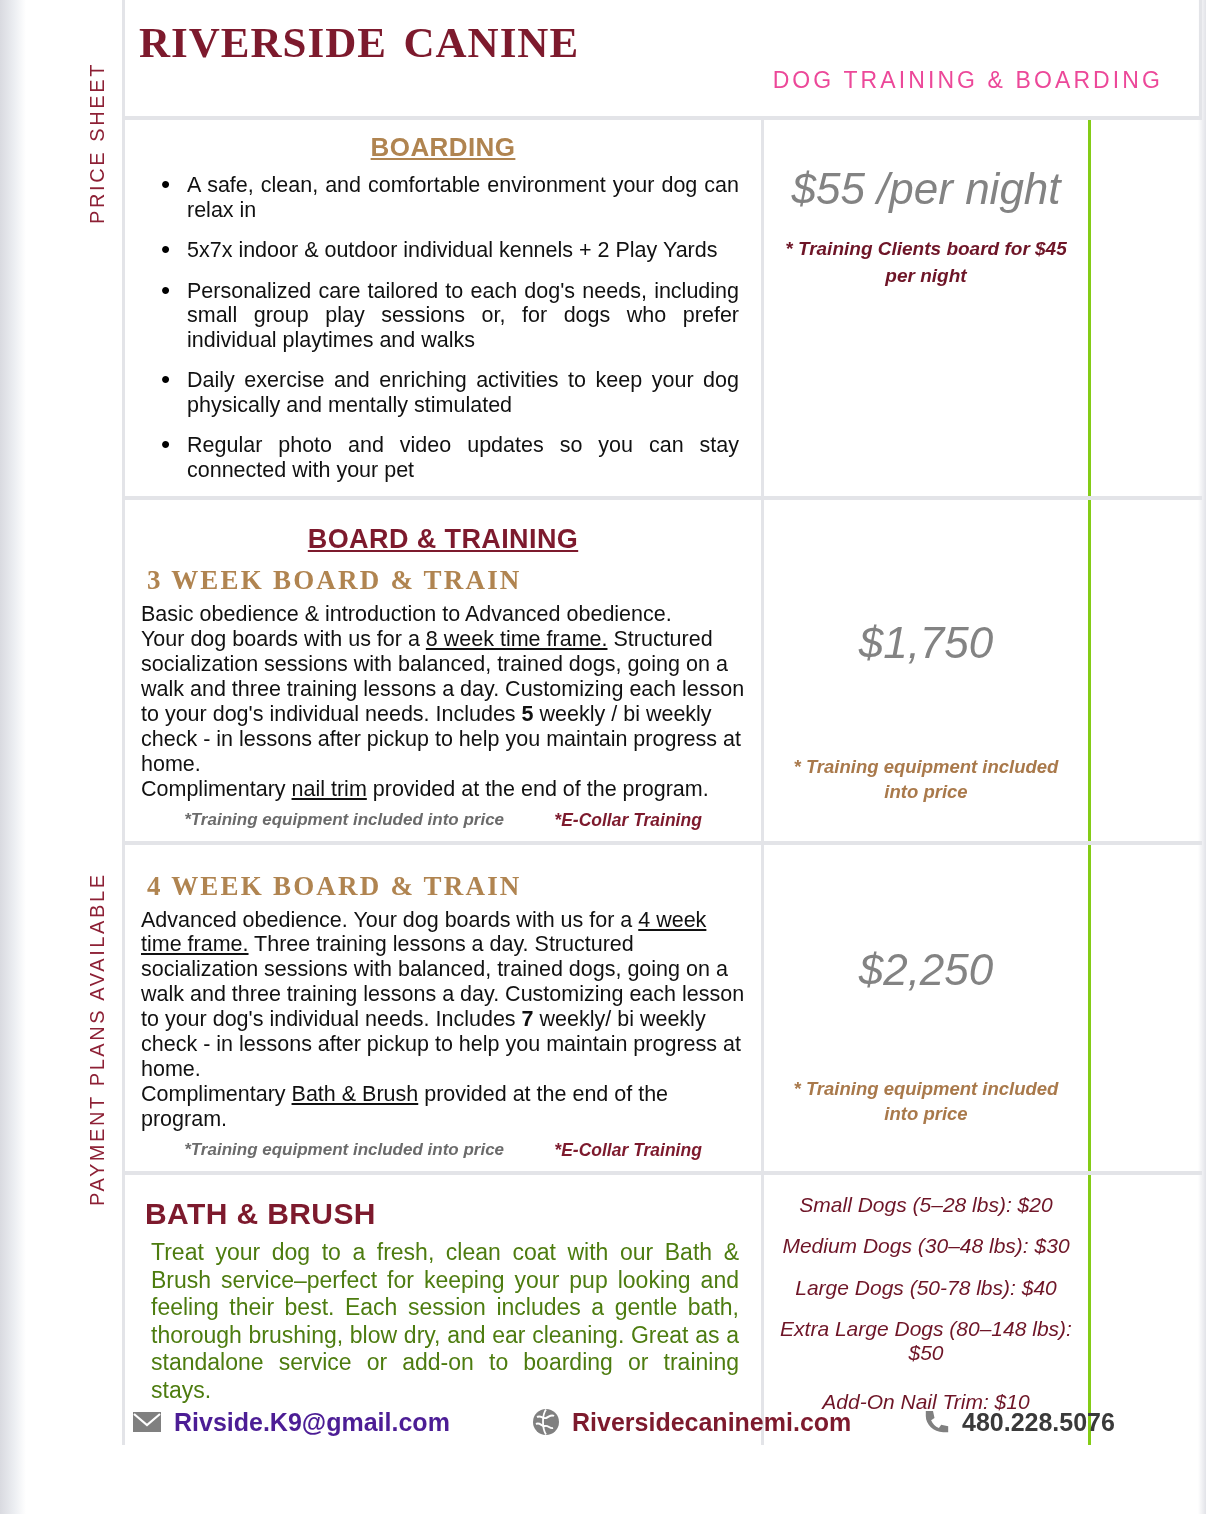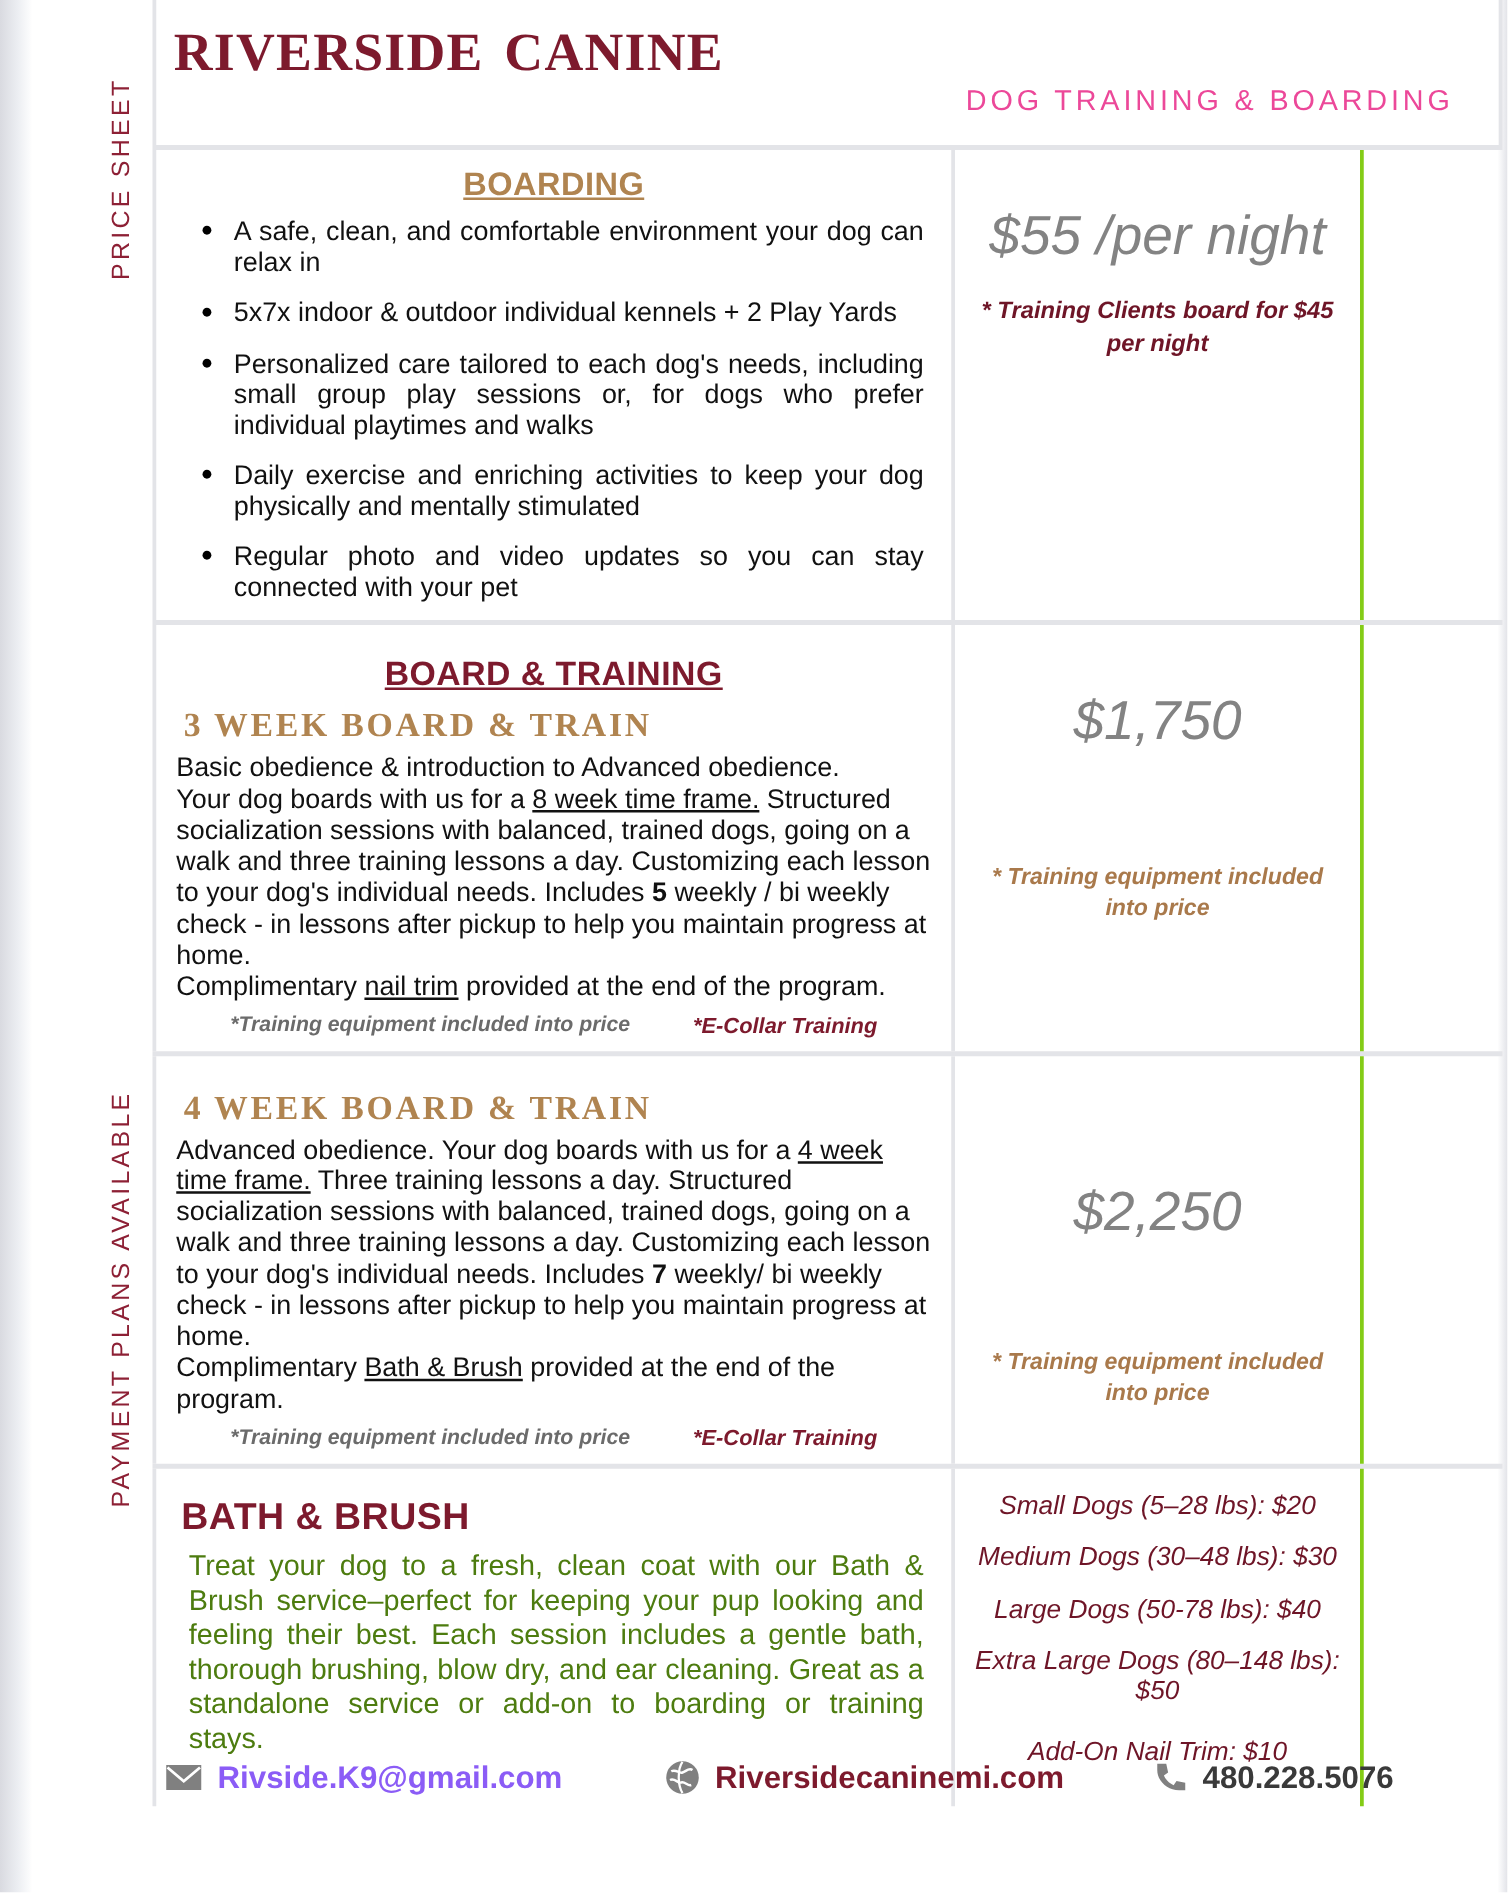--- a/index.html
+++ b/index.html
@@ -256,21 +256,21 @@
   .fitem {
     display: flex;
     align-items: center;
     gap: 12px;
     font-size: 25px;
     font-weight: bold;
   }
   #footer-email { width: 400px; padding-left: 10px; }
   #footer-web { width: 390px; }
   #footer-phone { width: 280px; }
-  .f-email-text { color: #8b5cf6; }
+  .f-email-text { color: #4c1d95; }
   .f-web-text { color: #7d1a2d; }
   .f-phone-text { color: #3a3a3a; }
   .ficon { display: inline-flex; align-items: center; }
 
   .row-boarding .col-main { padding-top: 6px; }
 </style>
 </head>
 <body>
 
 <div class="page">
@@ -313,21 +313,21 @@
           <span>Basic obedience &amp; introduction to Advanced obedience.</span><br>
           <span>Your dog boards with us for a </span><u>8 week time frame.</u><span> Structured socialization sessions with balanced, trained dogs, going on a walk and three training lessons a day. Customizing each lesson to your dog's individual needs. Includes </span><b>5</b><span> weekly / bi weekly check - in lessons after pickup to help you maintain progress at home.</span><br>
           <span>Complimentary </span><u>nail trim</u><span> provided at the end of the program.</span>
         </div>
         <div class="notes-line">
           <span class="note-gray">*Training equipment included into price</span>
           <span class="note-maroon">*E-Collar Training</span>
         </div>
       </div>
       <div class="col-price">
-        <div class="price-big" style="margin-top:44px;">$1,750</div>
+        <div class="price-big" style="margin-top:110px;">$1,750</div>
         <div class="price-note-tan" style="margin-top:88px;">* Training equipment included into price</div>
       </div>
     </div>
 
     <div class="row">
       <div class="col-main">
         <div class="prog-title" style="margin-top:8px;">4 WEEK BOARD &amp; TRAIN</div>
         <div class="prog-body">
           <span> Advanced obedience. Your dog boards with us for a </span><u>4 week time frame.</u><span> Three training lessons a day. Structured socialization sessions with balanced, trained dogs, going on a walk and three training lessons a day. Customizing each lesson to your dog's individual needs. Includes </span><b>7</b><span> weekly/ bi weekly check - in lessons after pickup to help you maintain progress at home.</span><br>
           <span>Complimentary </span><u>Bath &amp; Brush</u><span> provided at the end of the program.</span>

